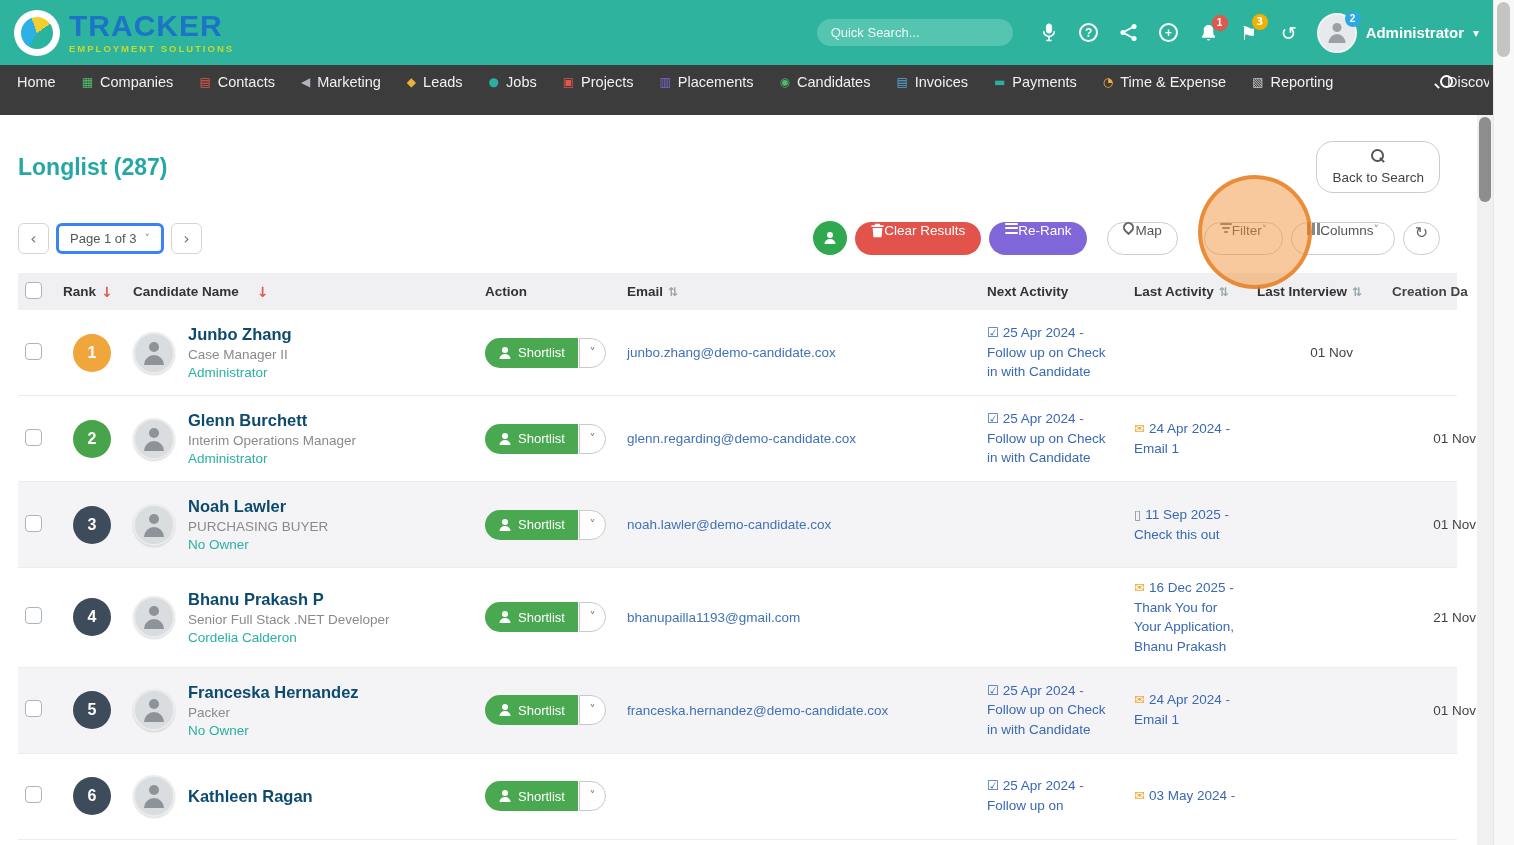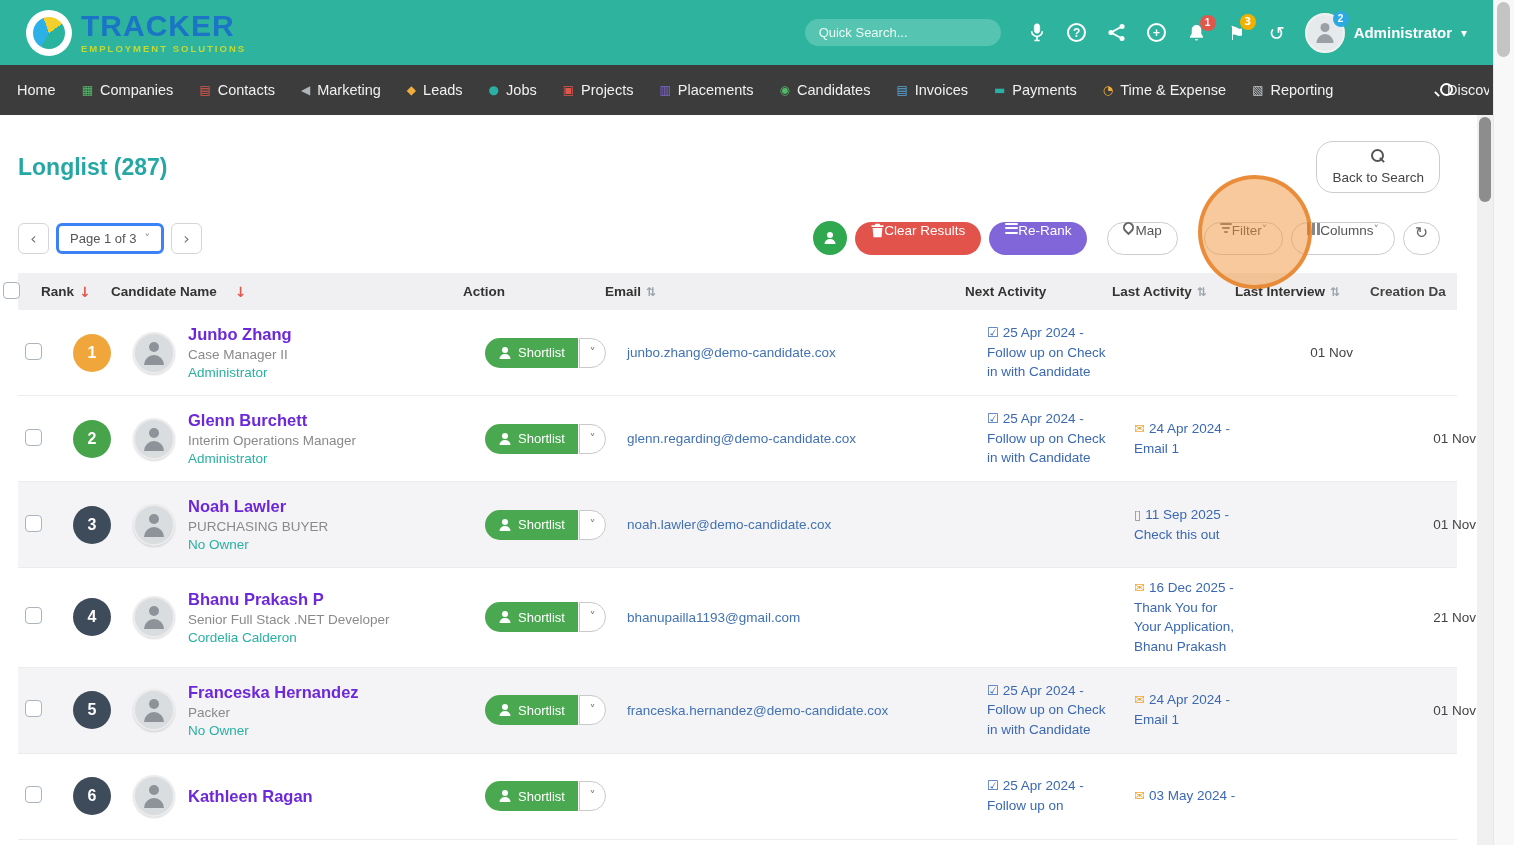--- a/index.html
+++ b/index.html
@@ -3,21 +3,21 @@
 <meta charset="utf-8">
 <style>
   * { margin:0; padding:0; box-sizing:border-box; }
   html,body { width:1514px; height:845px; overflow:hidden; }
   body { font-family:"Liberation Sans", sans-serif; background:#fff; position:relative; }
   .glyph { font-family:"DejaVu Sans", sans-serif; }
 
   .app { position:relative; width:1514px; height:845px; overflow:hidden; }
 
   
-  .topbar { height:65px; width:1493px; background:#2db39e; display:flex; align-items:center; padding:0 26px; }
+  .topbar { height:65px; width:1493px; background:#2db39e; display:flex; align-items:center; padding:0 14px; }
   .logo { display:flex; align-items:center; gap:9px; cursor:pointer; }
   .logo-mark { width:46px; height:46px; border-radius:50%; background:#fff; position:relative; flex:0 0 46px; }
   .logo-mark::after { content:""; position:absolute; inset:7px; border-radius:50%;
     background:conic-gradient(from 210deg, #2bb0e8 0 130deg, #f2cf2c 130deg 205deg, #28b49e 205deg 360deg); }
   .logo-text { display:flex; flex-direction:column; line-height:1; }
   .logo-text .t1 { font-size:30px; font-weight:bold; color:#1b74c5; letter-spacing:1px; }
   .logo-text .t2 { font-size:9.5px; font-weight:bold; color:#c3d934; letter-spacing:2px; margin-top:3px; }
   .qsearch { margin-left:auto; width:196px; height:27px; border:none; outline:none; border-radius:14px;
     background:#55c4b0; padding:0 14px; font-size:13px; color:#fff; font-family:"Liberation Sans",sans-serif; }
   .qsearch::placeholder { color:#eafaf6; }
@@ -41,21 +41,21 @@
   
   .person { display:inline-block; position:relative; }
   .person::before { content:""; position:absolute; left:50%; transform:translateX(-50%); border-radius:50%; background:currentColor; }
   .person::after  { content:""; position:absolute; left:50%; transform:translateX(-50%); bottom:0; background:currentColor;
     border-radius:50% 50% 0 0 / 100% 100% 0 0; }
   .p-av  { width:20px; height:20px; color:#9aa0a6; } .p-av::before{ width:9px; height:9px; top:0; } .p-av::after{ width:17px; height:9px; }
   .p-row { width:24px; height:24px; color:#8d9399; } .p-row::before{ width:10px; height:10px; top:1px; } .p-row::after{ width:20px; height:10px; }
   .p-sl  { width:13px; height:12px; color:#fff; } .p-sl::before{ width:6px; height:6px; top:0; } .p-sl::after{ width:11px; height:5px; }
 
   
-  .navbar { height:50px; width:1493px; background:#3c3c3c; display:flex; align-items:center;
+  .navbar { height:50px; width:1493px; background:#3c3c3c; display:flex; align-items:flex-end;
     padding:8px 4px; white-space:nowrap; overflow:hidden; }
   .nav-item { display:flex; align-items:center; gap:7px; color:#f1f1f1; font-size:14.5px; padding:0 13px; cursor:pointer; height:50px; }
   .nav-icon { font-size:12px; font-family:"DejaVu Sans",sans-serif; }
   .nav-last { margin-left:auto; flex:0 0 62px; overflow:hidden; padding-right:0; }
 
   
   .mag { display:inline-block; width:14px; height:14px; position:relative; }
   .mag::before { content:""; position:absolute; top:0; left:0; width:9px; height:9px; border:2px solid #555; border-radius:50%; }
   .mag::after { content:""; position:absolute; width:2px; height:6px; background:#555; bottom:0; right:2px; transform:rotate(-45deg); }
   .mag-light::before { border-color:#fff; } .mag-light::after { background:#fff; }
@@ -89,40 +89,40 @@
   .listicon { display:inline-flex; flex-direction:column; gap:2.5px; } .listicon i { width:13px; height:2px; background:#fff; border-radius:1px; }
   .funnel { display:inline-flex; flex-direction:column; align-items:center; gap:2px; }
   .funnel i { display:block; height:2px; background:#777; border-radius:1px; }
   .funnel i:nth-child(1){ width:12px; } .funnel i:nth-child(2){ width:8px; } .funnel i:nth-child(3){ width:4px; }
   .colicon { display:inline-flex; gap:2px; } .colicon i { width:3px; height:12px; background:#888; }
   .pin { display:inline-block; width:11px; height:11px; border:2px solid #666; border-radius:50% 50% 50% 0;
     transform:rotate(-45deg); position:relative; top:-1px; margin-right:1px; }
 
   
   .table { width:1439px; margin-top:18px; font-size:13.5px; color:#333; }
-  .thead { display:flex; align-items:center; background:#f0f0f2; min-height:37px; font-weight:bold;justify-content:flex-end; }
+  .thead { display:flex; align-items:center; background:#f0f0f2; min-height:37px; font-weight:bold; }
   .cell { flex:0 0 auto; }
   .c-check { width:45px; padding-left:7px; }
   .c-rank { width:70px; } .c-name { width:352px; } .c-action { width:142px; } .c-email { width:360px; }
   .c-next { width:147px; padding-right:24px; } .c-last { width:123px; padding-right:12px; }
   .c-int { width:135px; } .c-created { width:87px; padding-right:3px; }
   .hcell { display:flex; align-items:center; }
   .sort { color:#9aa5ad; font-size:12px; margin-left:5px; cursor:pointer; }
   .sort-red { color:#e2574c; font-weight:bold; font-size:14px; }
   .cb { appearance:none; -webkit-appearance:none; width:17px; height:17px; background:#fff;
     border:1.5px solid #a9b4bd; border-radius:4px; cursor:pointer; }
   .rows .trow { display:flex; align-items:center; border-bottom:1px solid #ececec; padding:10px 0; min-height:86px; }
   .rows .trow:nth-child(2n+3) { background:#f4f4f6; }
   .rank-badge { width:38px; height:38px; margin-left:10px; border-radius:50%; color:#fff; font-weight:bold;
     font-size:16px; display:flex; align-items:center; justify-content:center; }
   .c-name { display:flex; align-items:center; gap:13px; }
   .avatar-g { width:42px; height:42px; flex:0 0 42px; border-radius:50%; background:#d9dde0;
     border:2px solid #ececec; display:flex; align-items:center; justify-content:center; box-shadow:0 1px 2px rgba(0,0,0,.15); }
   .cand { display:flex; flex-direction:column; gap:3px; }
-  .cand-name { font-weight:bold; font-size:16.5px; color:#6d28d9; cursor:pointer; }
+  .cand-name { font-weight:bold; font-size:16.5px; color:#0c4a6e; cursor:pointer; }
   .cand-title { color:#8a8a8a; font-size:13.5px; }
   .cand-owner { color:#2ab0a3; font-size:13.5px; cursor:pointer; }
   .shortlist { display:inline-flex; align-items:center; }
   .sl-main { background:#4aa950; color:#fff; height:30px; display:inline-flex; align-items:center; gap:7px;
     padding:8px 13px; border-radius:15px 0 0 15px; font-size:13px; cursor:pointer; }
   .sl-caret { background:#fff; border:1px solid #c9c9c9; color:#777; height:30px; width:27px;
     display:inline-flex; align-items:center; justify-content:center; border-radius:0 15px 15px 0;
     margin-left:1px; font-size:12px; cursor:pointer; }
   .email { color:#4272b4; text-decoration:none; cursor:pointer; }
   .act-blue { color:#3a68b2; line-height:1.45; }

